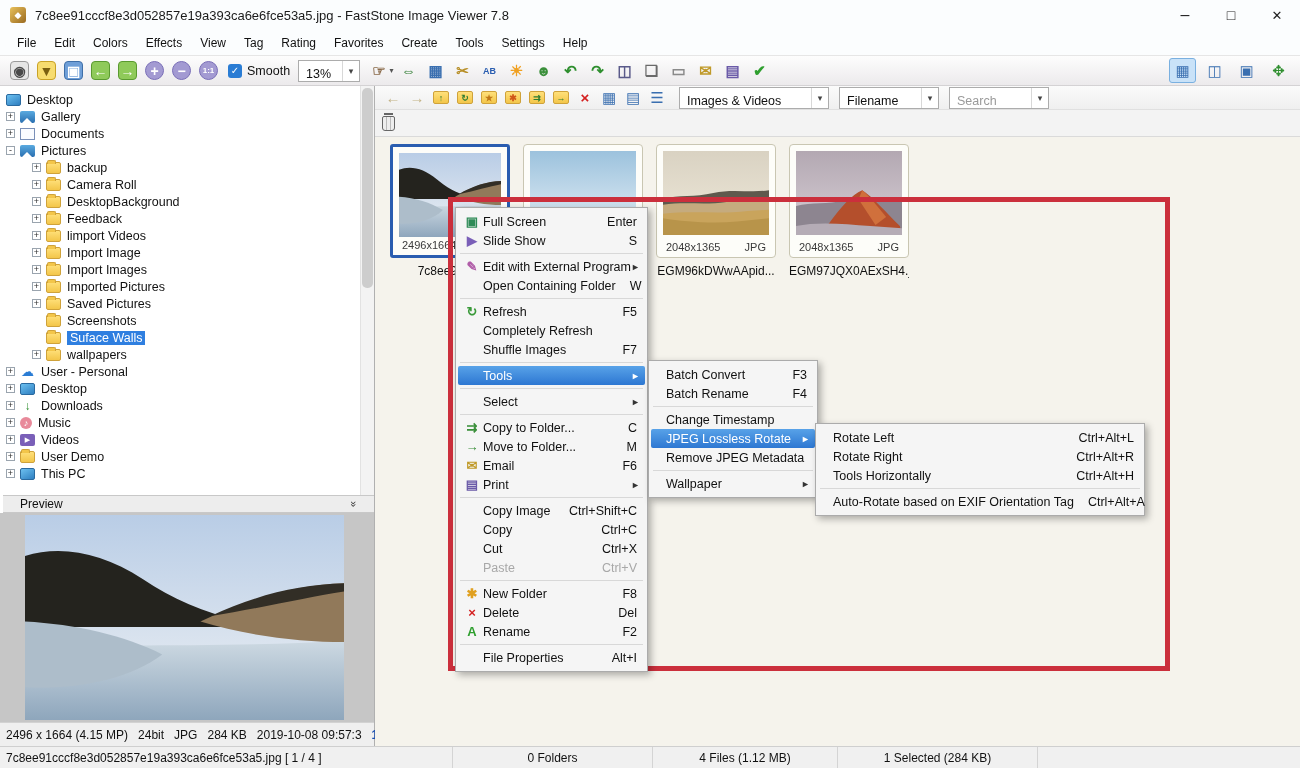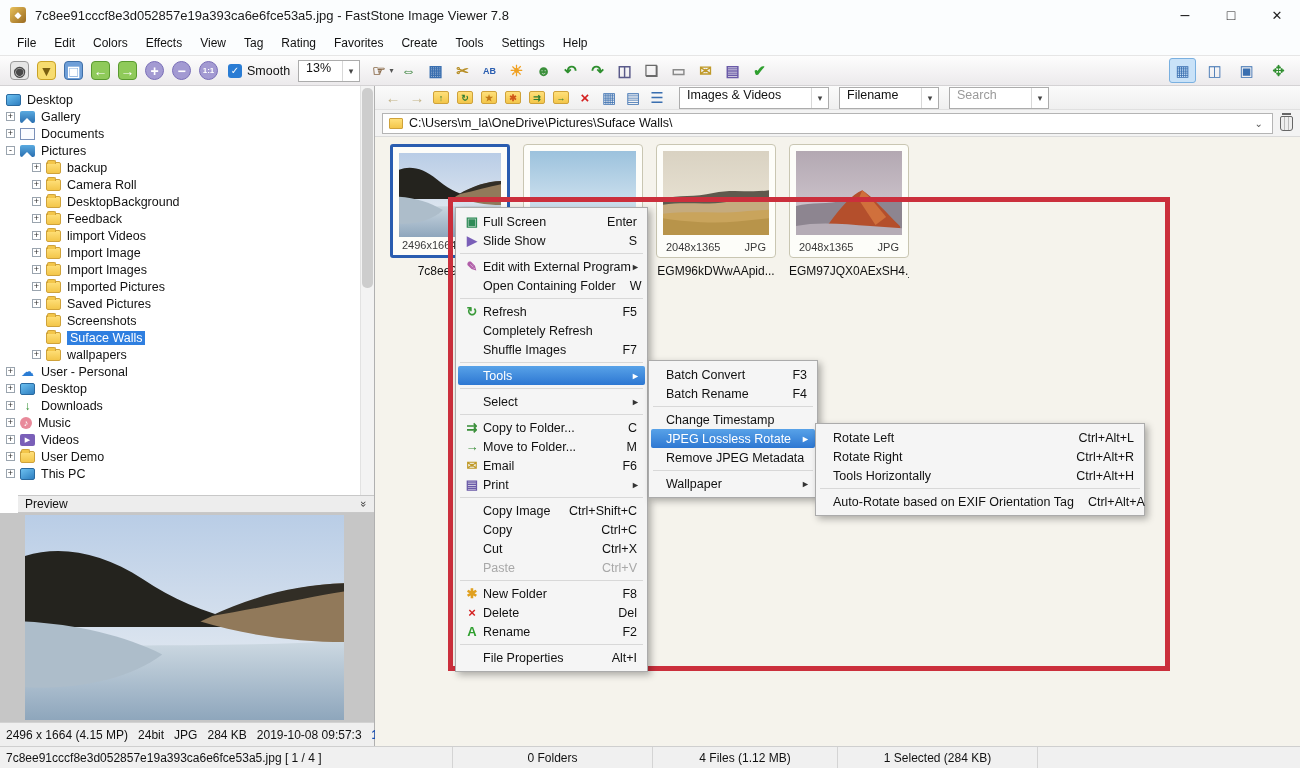--- a/index.html
+++ b/index.html
@@ -32,21 +32,21 @@
   .tb-group { display:flex; align-items:center; }
   .tbi { width:27px; height:26px; display:flex; align-items:center; justify-content:center; position:relative; }
   .tbi .glyph { width:19px; height:19px; display:flex; align-items:center; justify-content:center;
                 font-size:14px; font-weight:bold; border:1px solid transparent; border-radius:4px; }
   .tbi .glyph.round { border-radius:50%; }
   .tbi .dd { font-size:8px; color:#555; margin-left:1px; }
   .smooth { display:flex; align-items:center; gap:5px; font-size:12.5px; margin:0 8px 0 6px; }
   .checkbox { width:14px; height:14px; border-radius:3px; background:#2a7cd4; color:#fff;
               display:flex; align-items:center; justify-content:center; font-size:10px; }
   .checkbox::after { content:"✓"; }
-  .combo { height:22px; background:#fff; border:1px solid #acacac; display:inline-flex; align-items:flex-start;
+  .combo { height:22px; background:#fff; border:1px solid #acacac; display:inline-flex; align-items:flex-end;
            font-size:12.5px; }
   .combo .val { padding:0 7px; flex:1; white-space:nowrap; overflow:hidden; }
   .combo .arrowbtn { width:17px; align-self:stretch; border-left:1px solid #d8d8d8; display:flex;
                      align-items:center; justify-content:center; color:#444; }
   .combo .arrowbtn::after { content:"▾"; font-size:9px; }
   .zoom-combo { width:62px; margin-right:8px; }
   .view-group { position:absolute; right:8px; top:2px; display:flex; gap:5px; }
   .view-btn { width:27px; height:25px; display:flex; align-items:center; justify-content:center;
               font-size:15px; border:1px solid transparent; border-radius:3px; }
   .view-btn.selected { background:#c9e2f8; border-color:#7ab0e0; }
@@ -73,23 +73,23 @@
   .tic-downloads::after { content:"↓"; color:#2f8f2f; font-weight:bold; font-size:12px; }
   .tic-music { background:#e8899a; border-radius:50%; width:12px; }
   .tic-music::after { content:"♪"; color:#fff; font-size:9px; }
   .tic-videos { background:#7a5fb8; border-radius:2px; }
   .tic-videos::after { content:"▶"; color:#fff; font-size:7px; }
   .tree-label.sel { background:#2f7fe0; color:#fff; padding:0 3px; }
   .tree-scroll { position:absolute; top:0; right:0; width:14px; height:409px; background:#f3f3f3;
                  border-left:1px solid #e2e2e2; }
   .tree-thumb { position:absolute; top:2px; right:1px; width:11px; height:200px; background:#cdcdcd; border-radius:5px; }
 
-  .preview-header { position:absolute; top:409px; left:18px; right:0; height:18px; background:#ededed;
+  .preview-header { position:absolute; top:409px; left:3px; right:0; height:18px; background:#ededed;
                     border-top:1px solid #c8c8c8; border-bottom:1px solid #c8c8c8; font-size:12px;
-                    display:flex; align-items:center; padding:0 7px; }
+                    display:flex; align-items:center; padding:0 17px; }
   .chev { margin-left:auto; display:inline-block; transform:rotate(90deg); font-size:11px; color:#333; }
   .chev::after { content:"»"; }
   .preview-area { position:absolute; top:427px; left:0; right:0; bottom:24px; background:#c6c6c6; }
   .preview-img { position:absolute; left:25px; right:30px; top:2px; bottom:2px; background:#fff; }
   .preview-img svg { display:block; width:100%; height:100%; }
   .preview-status { position:absolute; bottom:0; left:0; right:0; height:24px; background:#efefef;
                     border-top:1px solid #d2d2d2; display:flex; align-items:center; font-size:12px; padding:0 6px; }
   .ps-part { margin-right:10px; white-space:nowrap; }
   .ratio { color:#1a4fb0; font-weight:bold; margin-right:8px; }
   .ps-icon { width:18px; height:16px; display:flex; align-items:center; justify-content:center;
@@ -489,25 +489,20 @@
       <span class="combo sort-combo">
         <span class="val">Filename</span>
         <span class="arrowbtn"></span>
       </span>
       <span class="combo search-combo">
         <span class="val placeholder">Search</span>
         <span class="arrowbtn"></span>
       </span>
     </div>
     <div class="addressbar">
-      <div class="addr-box">
-        <span class="addr-folder-icon"></span>
-        <span class="addr-text">C:\Users\m_la\OneDrive\Pictures\Suface Walls\</span>
-        <span class="addr-arrow"></span>
-      </div>
       <span class="trash"></span>
     </div>
     <div class="thumbs-area">
       <div class="thumb-strip" id="thumbs">
           <div class="thumb-wrap">
             <div class="thumb-card selected">
               <div class="thumb-img">
                 <svg viewBox="0 0 200 150" preserveAspectRatio="none">
                   <defs>
 <linearGradient id="sg1" x1="0" y1="0" x2="0" y2="1">

